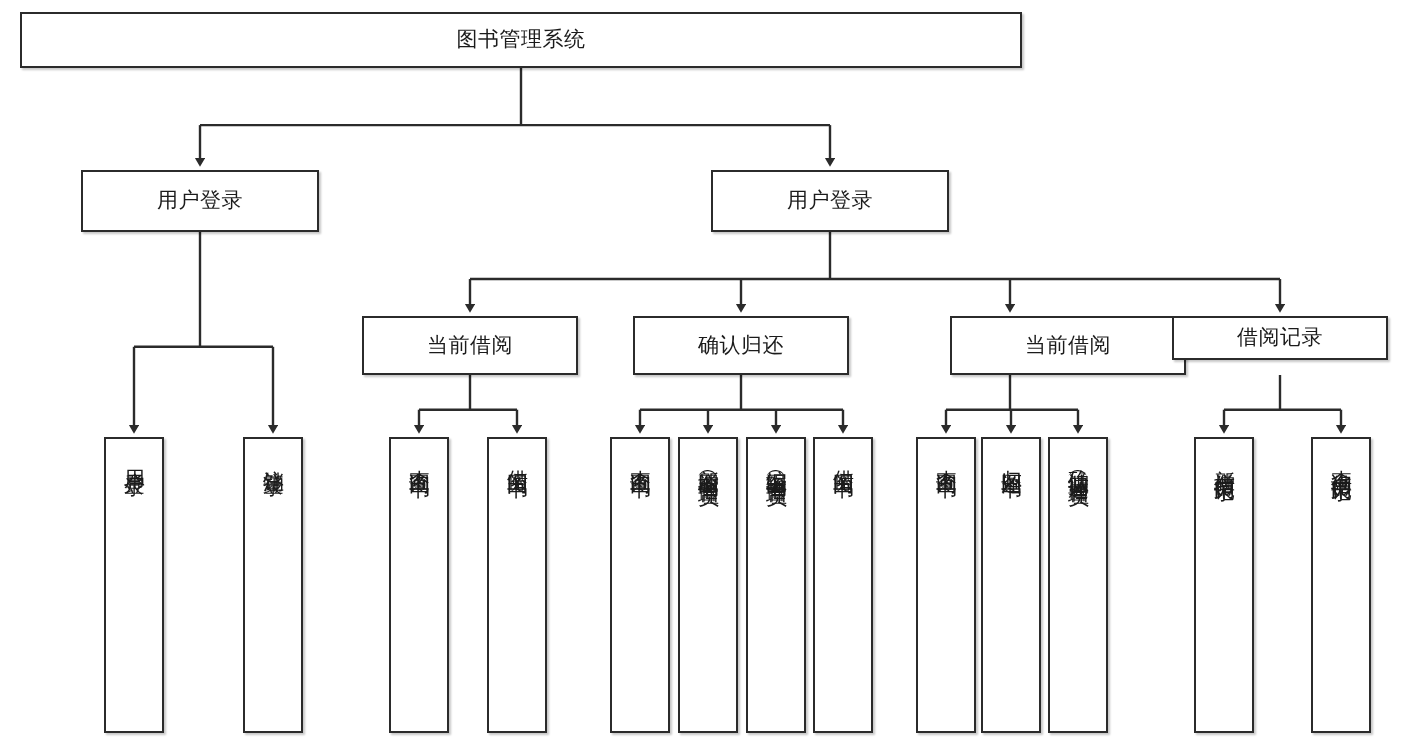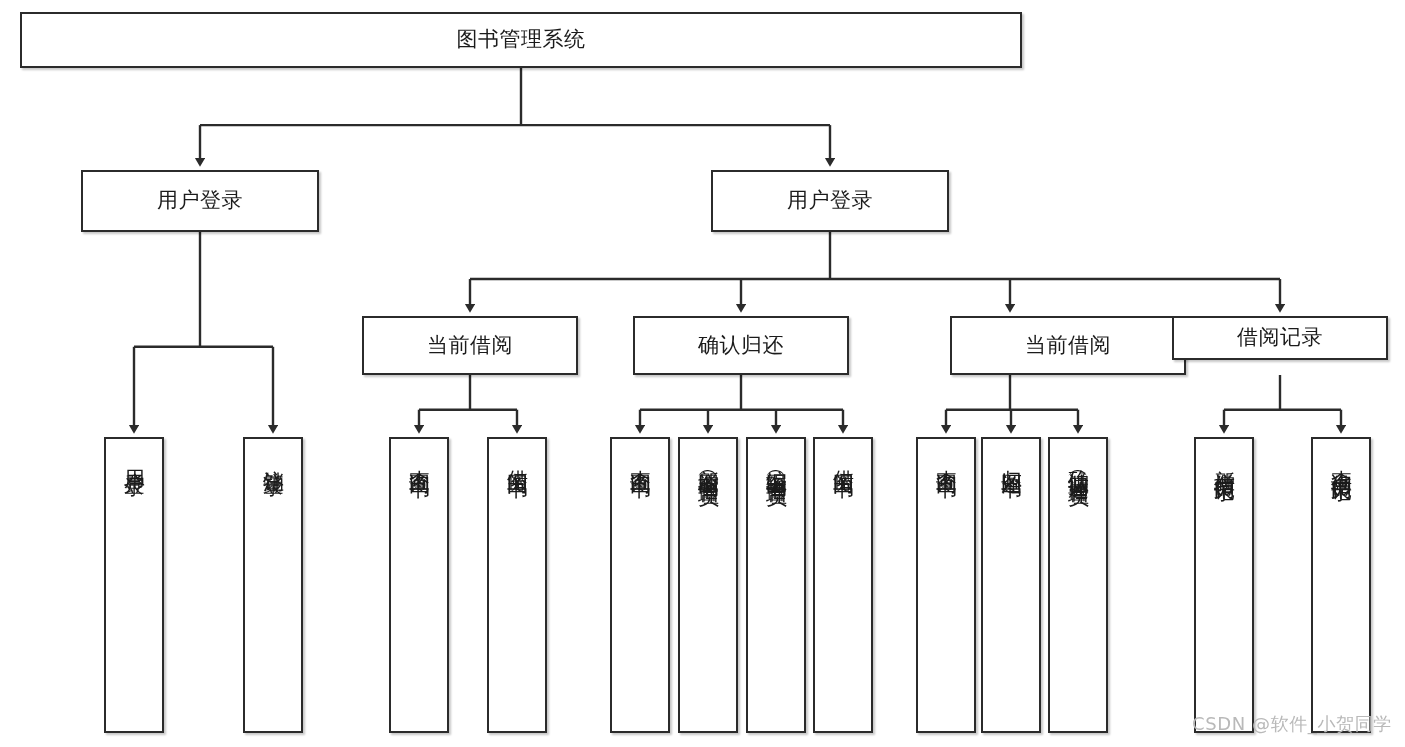--- a/index.html
+++ b/index.html
@@ -168,14 +168,13 @@
         <span class="label">确认归还（管理员）</span>
       </div>
       <div class="node vertical" style="left: 1194px; top: 437px; width: 60px; height: 296px;">
         <span class="label">新增借阅记录</span>
       </div>
       <div class="node vertical" style="left: 1311px; top: 437px; width: 60px; height: 296px;">
         <span class="label">查询借阅记录</span>
       </div>
     </div>
 
-  <div class="watermark" style="left: 1192px; top: 712px;">CSDN @软件_小贺同学</div>
 </div>
 
 </body></html>

